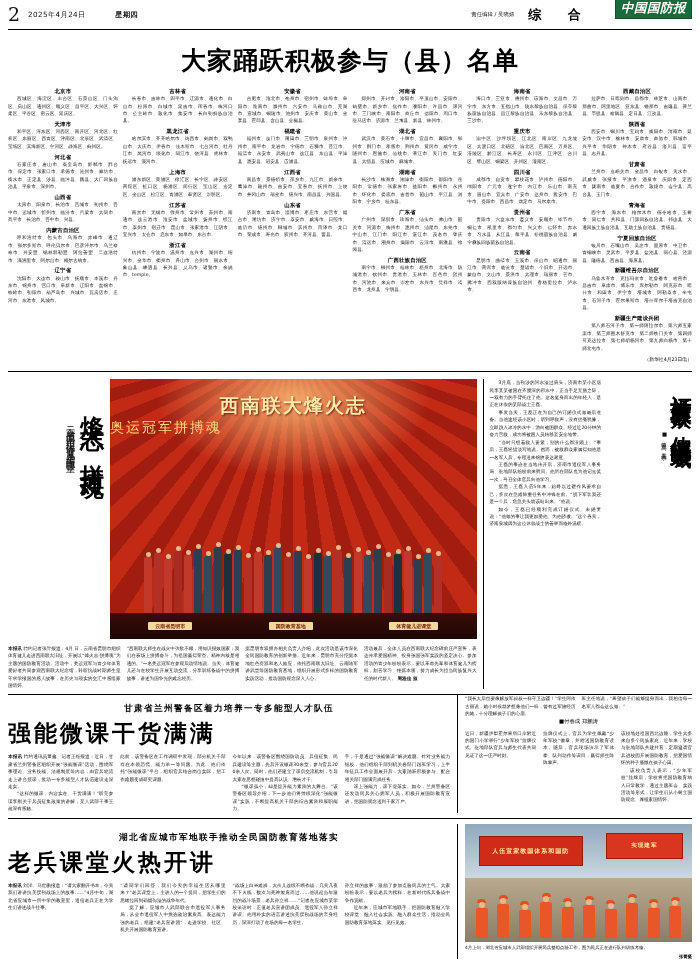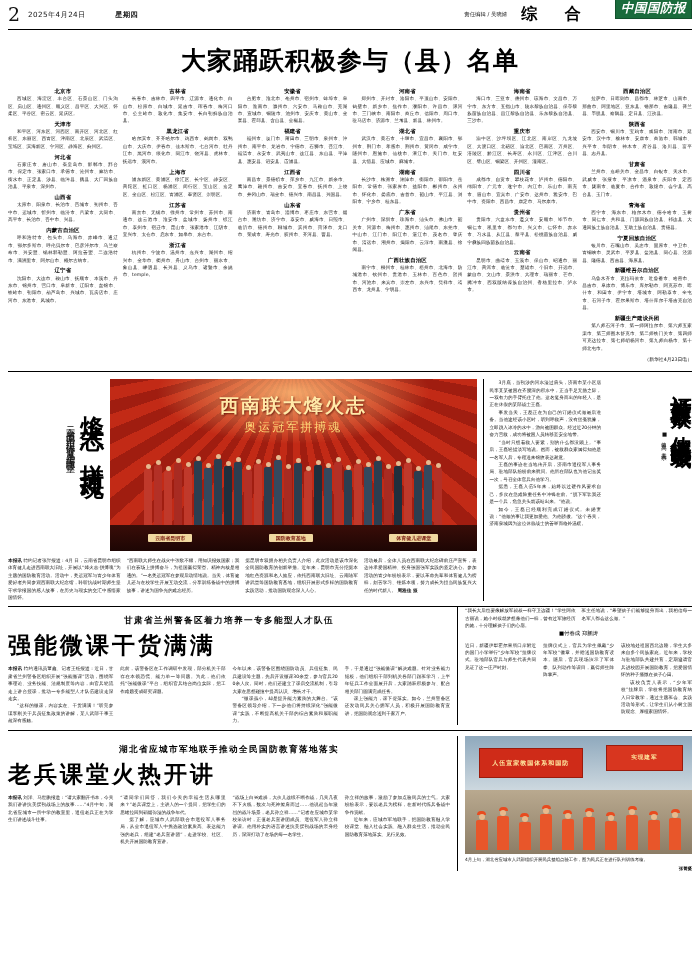--- a/index.html
+++ b/index.html
@@ -21,21 +21,21 @@
   }
   .pageno {
     font-family:"DejaVu Serif","Liberation Serif",serif;
     font-size:19px; line-height:1; margin-right:8px; color:#111;
   }
   .dateline { font-size:7.2px; letter-spacing:.4px; color:#111; white-space:nowrap; }
   .dateline .wk { margin-left:27px; font-weight:bold; }
   .mh-spacer { flex:1; }
   .editor { font-size:5.4px; color:#222; white-space:nowrap; margin-right:14px; }
   .section-title {
-    font-size:16px; font-weight:bold; letter-spacing:11px;
+    font-size:13px; font-weight:bold; letter-spacing:11px;
     font-family:"DejaVu Sans","Liberation Sans",sans-serif;
     margin-right:4px;
   }
   .tel { font-size:6px; color:#222; white-space:nowrap; margin-left:42px;}
   .logo {
     position:absolute; right:0; top:-2px;
     background:#1a6b3c; color:#fff;
     padding:2px 5px 3px 5px;
     font-size:12.5px; font-weight:bold; letter-spacing:.5px;
     font-family:"DejaVu Serif","Liberation Serif",serif;
@@ -85,41 +85,41 @@
     font-family:"DejaVu Serif","Liberation Serif",serif;
     line-height:1.02; margin-left:4px;
   }
   .vsub {
     writing-mode:vertical-rl; text-orientation:upright;
     font-size:9.2px; letter-spacing:2.2px;
     font-family:"DejaVu Serif","Liberation Serif",serif;
     line-height:1.05; margin-top:22px; color:#111;
   }
   .photo-main {
-    flex:1; height:172px; position:relative; overflow:hidden;
+    flex:1; height:260px; position:relative; overflow:hidden;
     background:#8d1515;
   }
   .ph-bg {
     position:absolute; inset:0;
     background:
       radial-gradient(ellipse 60% 48% at 50% 8%, rgba(255,190,120,.85), rgba(255,120,40,0) 62%),
       repeating-conic-gradient(from 200deg at 50% -14%,
         #c22a16 0deg 4deg, #a01d10 4deg 8deg),
       linear-gradient(#b32313,#7d1109);
   }
   .ph-title {
     position:absolute; top:14px; left:0; right:0; text-align:center;
     color:#ffe9a8; font-size:19px; font-weight:bold;
     font-family:"DejaVu Serif","Liberation Serif",serif;
     text-shadow:1px 1px 2px rgba(90,10,0,.8);
     letter-spacing:2px;
   }
   .ph-sub {
-    position:absolute; top:40px; left:0; right:0; text-align:center;
-    color:#ffd978; font-size:12px; letter-spacing:2px;
+    position:absolute; top:40px; left:0; right:0; text-align:left;
+    color:#ffd978; font-size:14px; letter-spacing:2px;
     font-family:"DejaVu Serif","Liberation Serif",serif;
   }
   .crowd {
     position:absolute; left:0; right:0; bottom:26px; height:118px;
     display:flex; align-items:flex-end; justify-content:center; gap:1px;
     padding:0 4px;
   }
   .pr { width:9px; display:flex; flex-direction:column; align-items:center; }
   .pr .hd { width:5px; height:5px; border-radius:50%; background:#e6b98f; }
   .pr .bd { width:8px; border-radius:2px 2px 0 0; }

